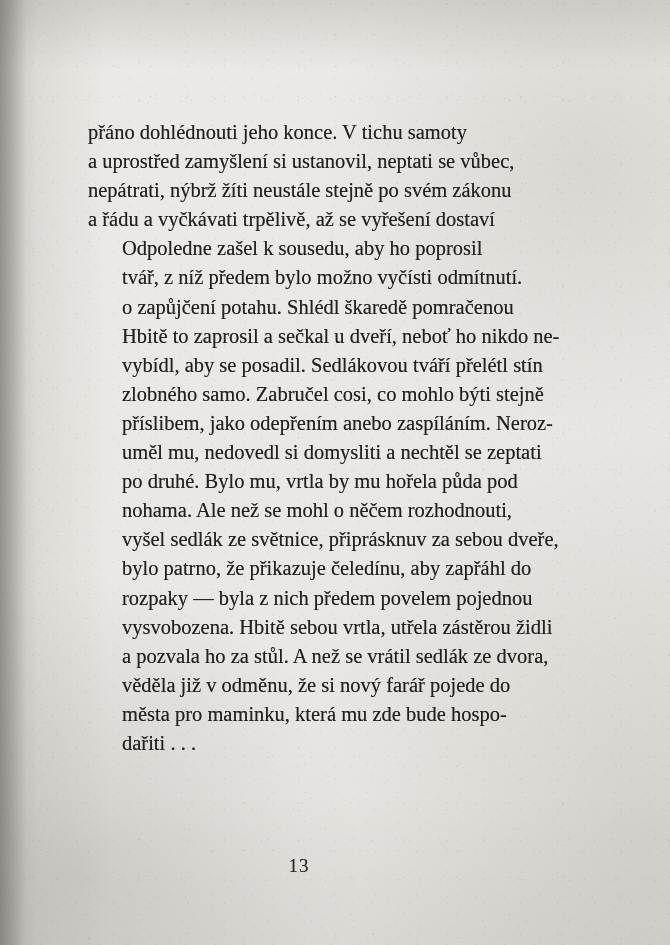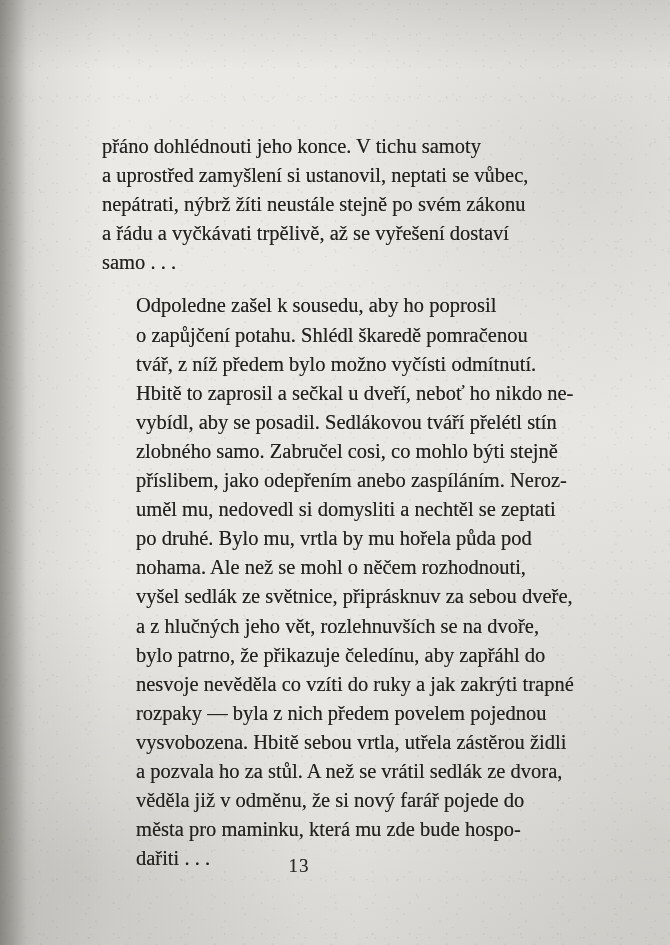--- a/index.html
+++ b/index.html
@@ -59,21 +59,21 @@
   }
 
   .text-block {
     position: absolute;
     left: 88px;
     top: 118px;
     width: 508px;
   }
 
   p.para {
-    margin: 14px;
+    margin: 0;
     font-family: "Liberation Serif", "DejaVu Serif", serif;
     font-size: 20.5px;
     line-height: 29.1px;
     color: #23211f;
     text-align: justify;
     text-align-last: left;
     
     text-shadow: 0 0 0.55px rgba(35,33,31,0.55);
   }
 
@@ -108,38 +108,35 @@
   <div class="grain"></div>
   <div class="edge-shadow"></div>
 
   <div class="text-block">
 
     <p class="para">
       <span class="line">přáno dohlédnouti jeho konce. V tichu samoty</span>
       <span class="line">a uprostřed zamyšlení si ustanovil, neptati se vůbec,</span>
       <span class="line">nepátrati, nýbrž žíti neustále stejně po svém zákonu</span>
       <span class="line">a řádu a vyčkávati trpělivě, až se vyřešení dostaví</span>
-      <span class="line">samo . . .</span>
     </p>
 
     <p class="para indented">
       <span class="line">Odpoledne zašel k sousedu, aby ho poprosil</span>
+      <span class="line">tvář, z níž předem bylo možno vyčísti odmítnutí.</span>
       <span class="line">o zapůjčení potahu. Shlédl škaredě pomračenou</span>
-      <span class="line">tvář, z níž předem bylo možno vyčísti odmítnutí.</span>
       <span class="line">Hbitě to zaprosil a sečkal u dveří, neboť ho nikdo ne-</span>
       <span class="line">vybídl, aby se posadil. Sedlákovou tváří přelétl stín</span>
       <span class="line">zlobného samo. Zabručel cosi, co mohlo býti stejně</span>
       <span class="line">příslibem, jako odepřením anebo zaspíláním. Neroz-</span>
       <span class="line">uměl mu, nedovedl si domysliti a nechtěl se zeptati</span>
       <span class="line">po druhé. Bylo mu, vrtla by mu hořela půda pod</span>
       <span class="line">nohama. Ale než se mohl o něčem rozhodnouti,</span>
       <span class="line">vyšel sedlák ze světnice, připrásknuv za sebou dveře,</span>
-      <span class="line">a z hlučných jeho vět, rozlehnuvších se na dvoře,</span>
       <span class="line">bylo patrno, že přikazuje čeledínu, aby zapřáhl do</span>
-      <span class="line">nesvoje nevěděla co vzíti do ruky a jak zakrýti trapné</span>
       <span class="line">rozpaky — byla z nich předem povelem pojednou</span>
       <span class="line">vysvobozena. Hbitě sebou vrtla, utřela zástěrou židli</span>
       <span class="line">a pozvala ho za stůl. A než se vrátil sedlák ze dvora,</span>
       <span class="line">věděla již v odměnu, že si nový farář pojede do</span>
       <span class="line">města pro maminku, která mu zde bude hospo-</span>
       <span class="line">dařiti . . .</span>
     </p>
 
   </div>
 

